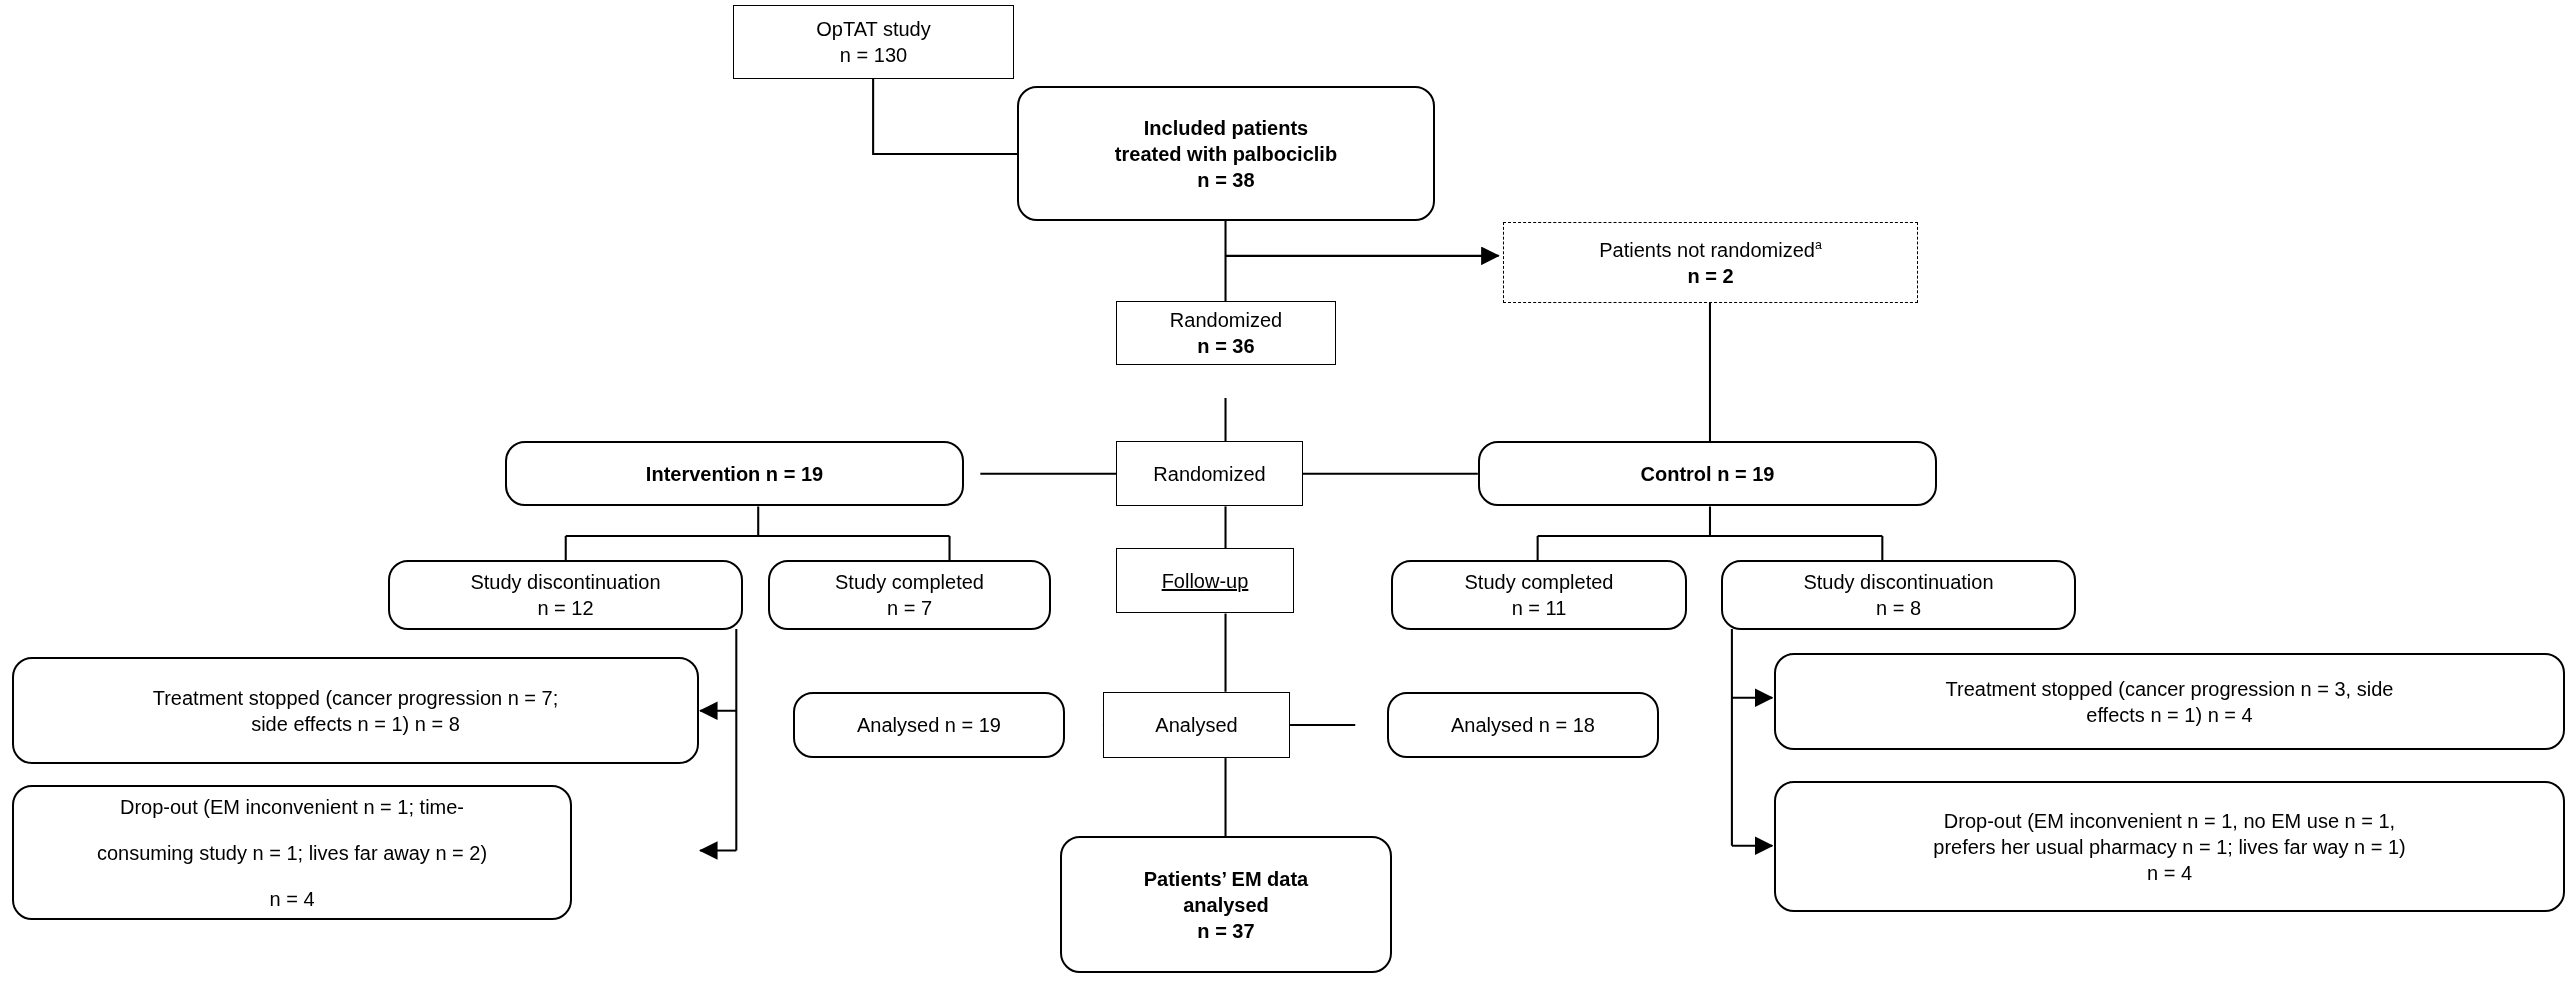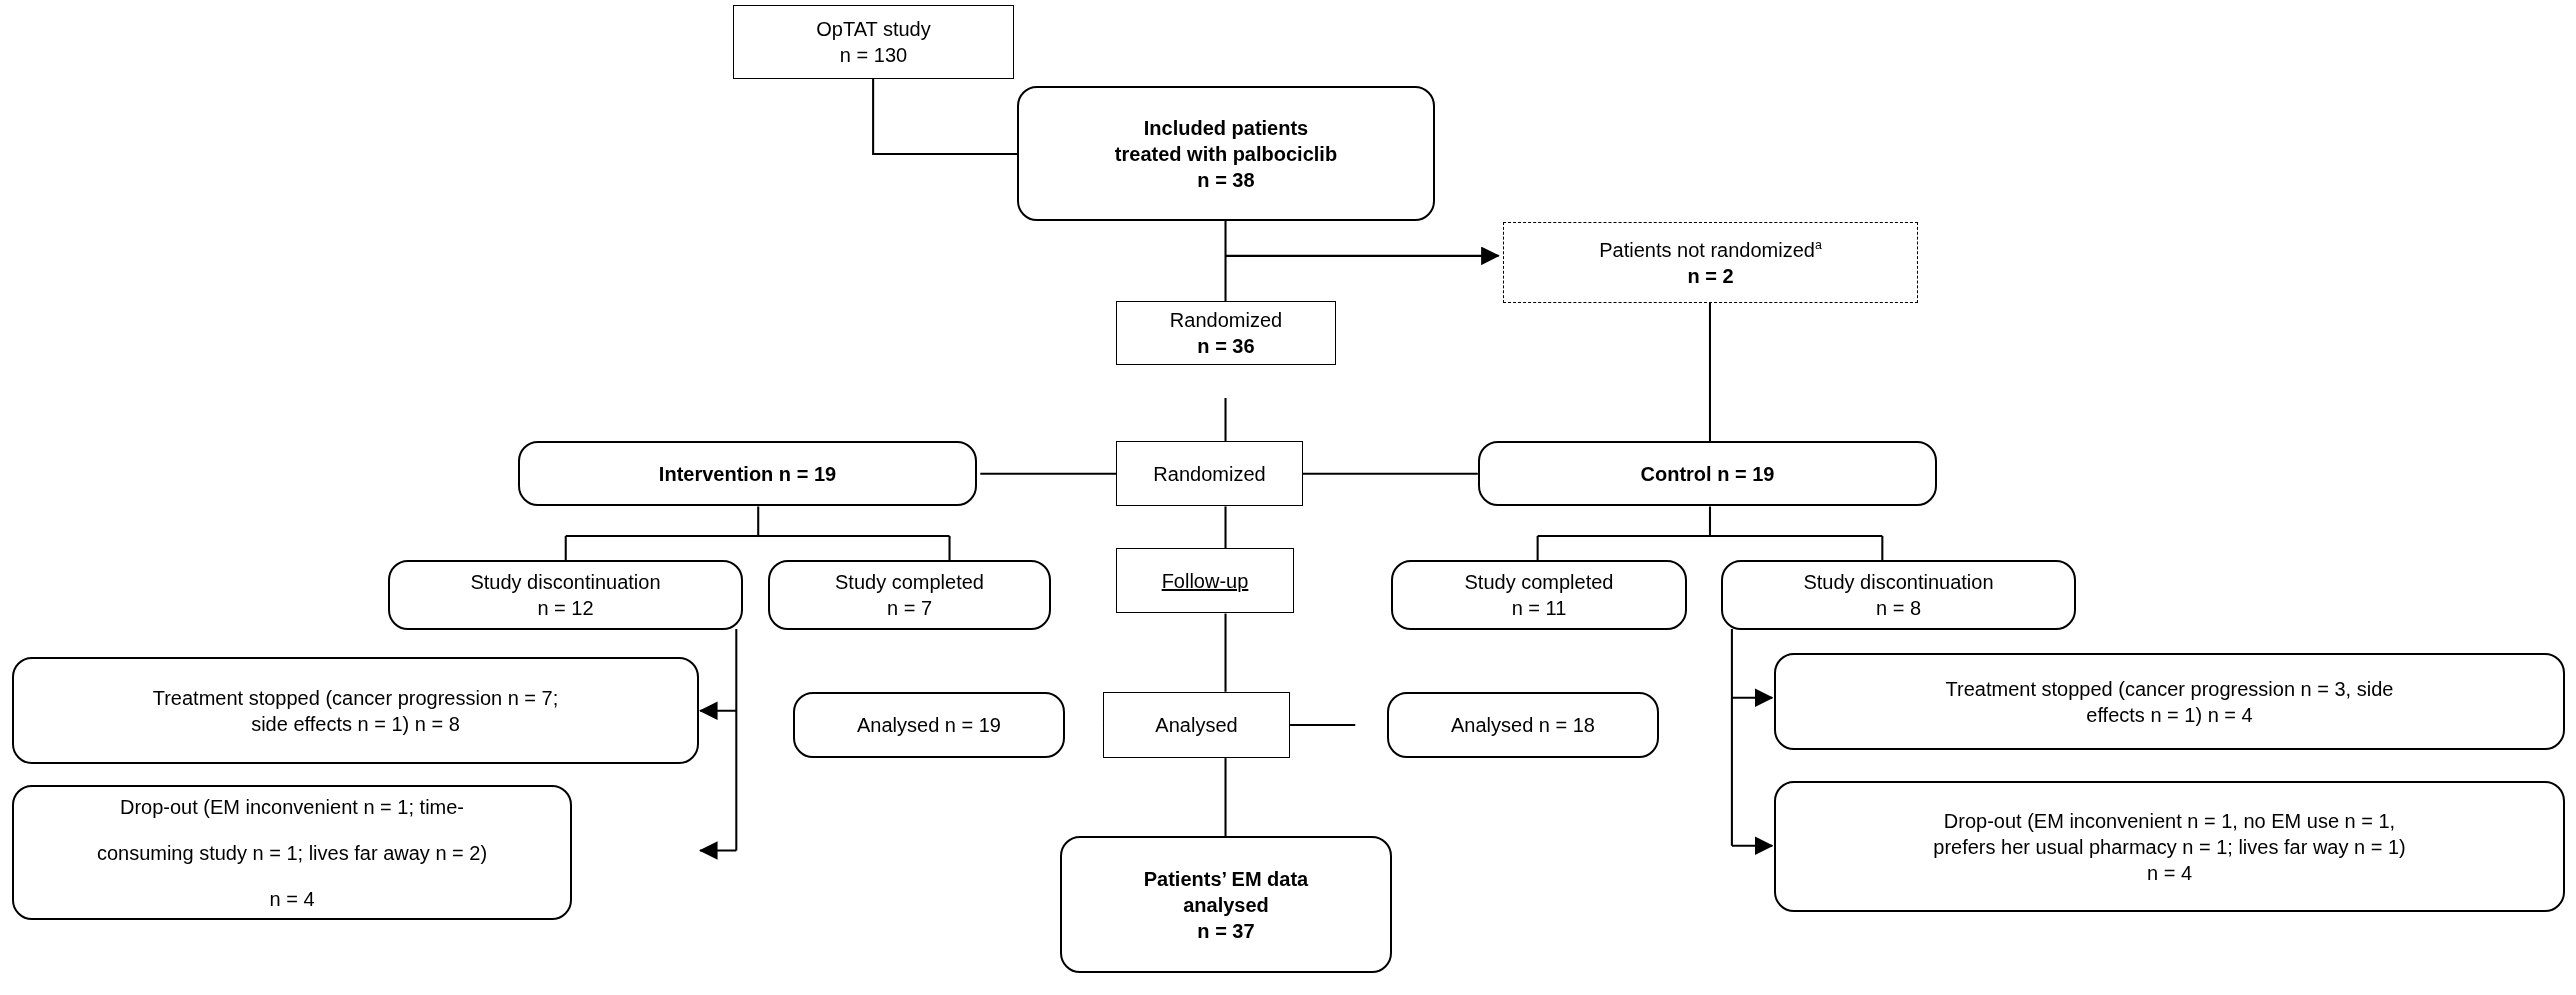--- a/index.html
+++ b/index.html
@@ -116,21 +116,21 @@
 
   <div class="node thin" style="left:1116px; top:301px; width:220px; height:64px;align-items:center;">
     <span class="ln">Randomized</span>
     <span class="ln" style="font-weight:bold;">n = 36</span>
   </div>
 
   <div class="node thin" style="left:1116px; top:441px; width:187px; height:65px;">
     <span class="ln">Randomized</span>
   </div>
 
-  <div class="node rounded" style="left:518px; top:441px; width:459px; height:65px; font-weight:bold;">
+  <div class="node rounded" style="left:505px; top:441px; width:459px; height:65px; font-weight:bold;">
     <span class="ln">Intervention n = 19</span>
   </div>
 
   <div class="node rounded" style="left:1478px; top:441px; width:459px; height:65px; font-weight:bold;">
     <span class="ln">Control n = 19</span>
   </div>
 
   <div class="node rounded" style="left:388px; top:560px; width:355px; height:70px;">
     <span class="ln">Study discontinuation</span>
     <span class="ln">n = 12</span>

